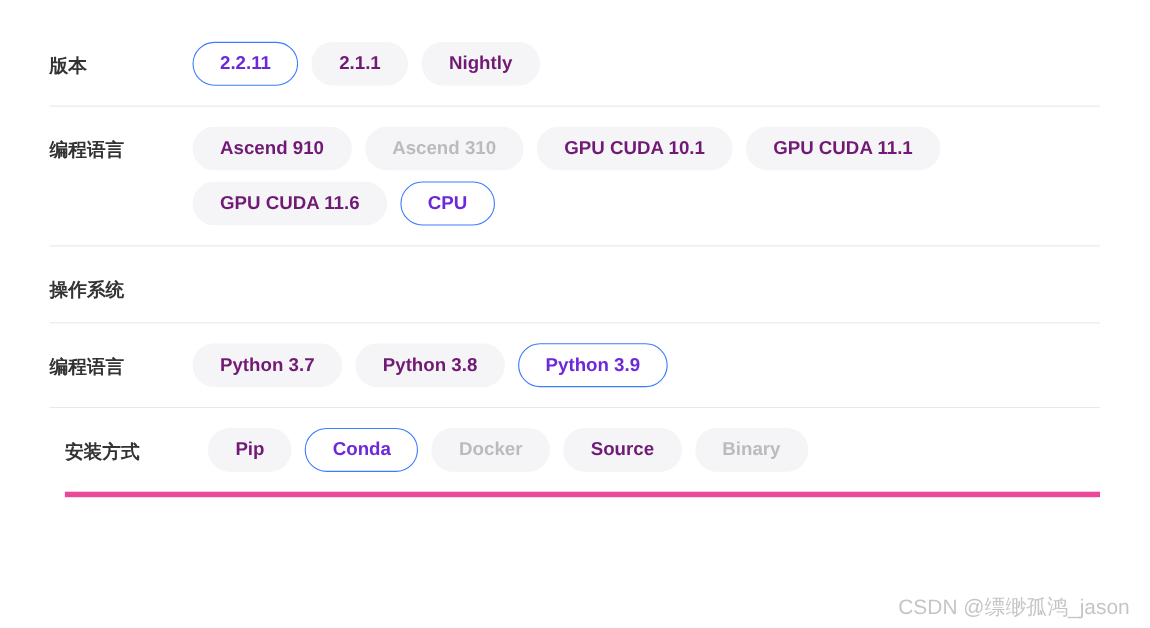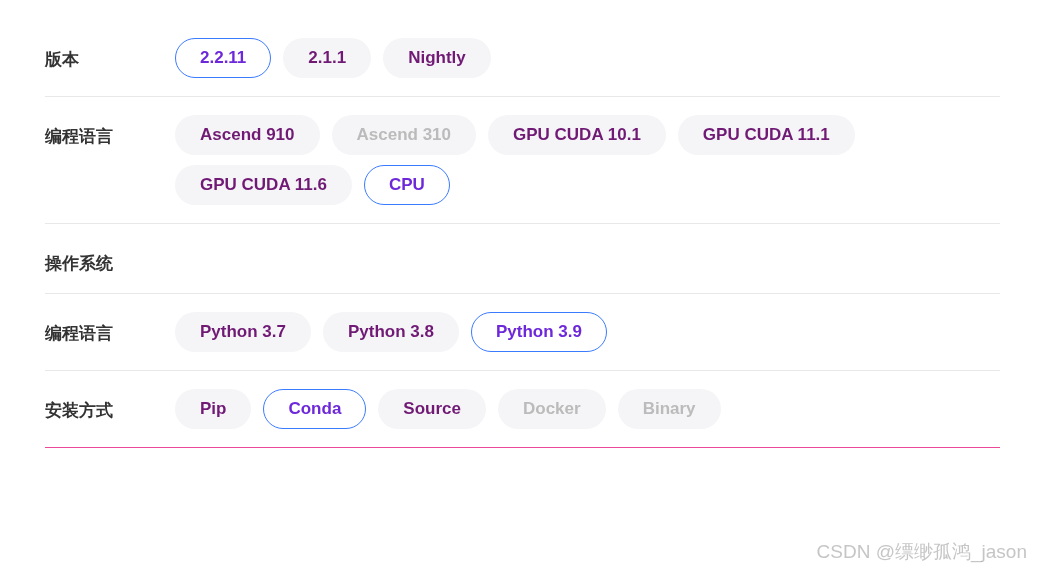--- a/index.html
+++ b/index.html
@@ -16,21 +16,22 @@
       color: #333;
     }
     .row {
       display: flex;
       align-items: flex-start;
       padding: 18px 0;
       border-bottom: 1px solid #e8e8e8;
       font-weight: bold;
     }
     .row:last-of-type {
-      border-bottom: 1px solid #ec4899;
+      border-bottom: 5px solid #ec4899;
+      margin-left: 14px;
     }
     .label {
       width: 130px;
       flex-shrink: 0;
       font-size: 17px;
       color: #333;
       padding-top: 10px;
     }
     .options {
       display: flex;
@@ -102,19 +103,19 @@
         <div class="pill">Python 3.7</div>
         <div class="pill">Python 3.8</div>
         <div class="pill selected">Python 3.9</div>
       </div>
     </div>
     <div class="row">
       <div class="label">安装方式</div>
       <div class="options">
         <div class="pill">Pip</div>
         <div class="pill selected">Conda</div>
+        <div class="pill disabled">Docker</div>
         <div class="pill">Source</div>
-        <div class="pill disabled">Docker</div>
         <div class="pill disabled">Binary</div>
       </div>
     </div>
   </div>
 <div class="watermark">CSDN @缥缈孤鸿_jason</div>
 
 </body></html>

